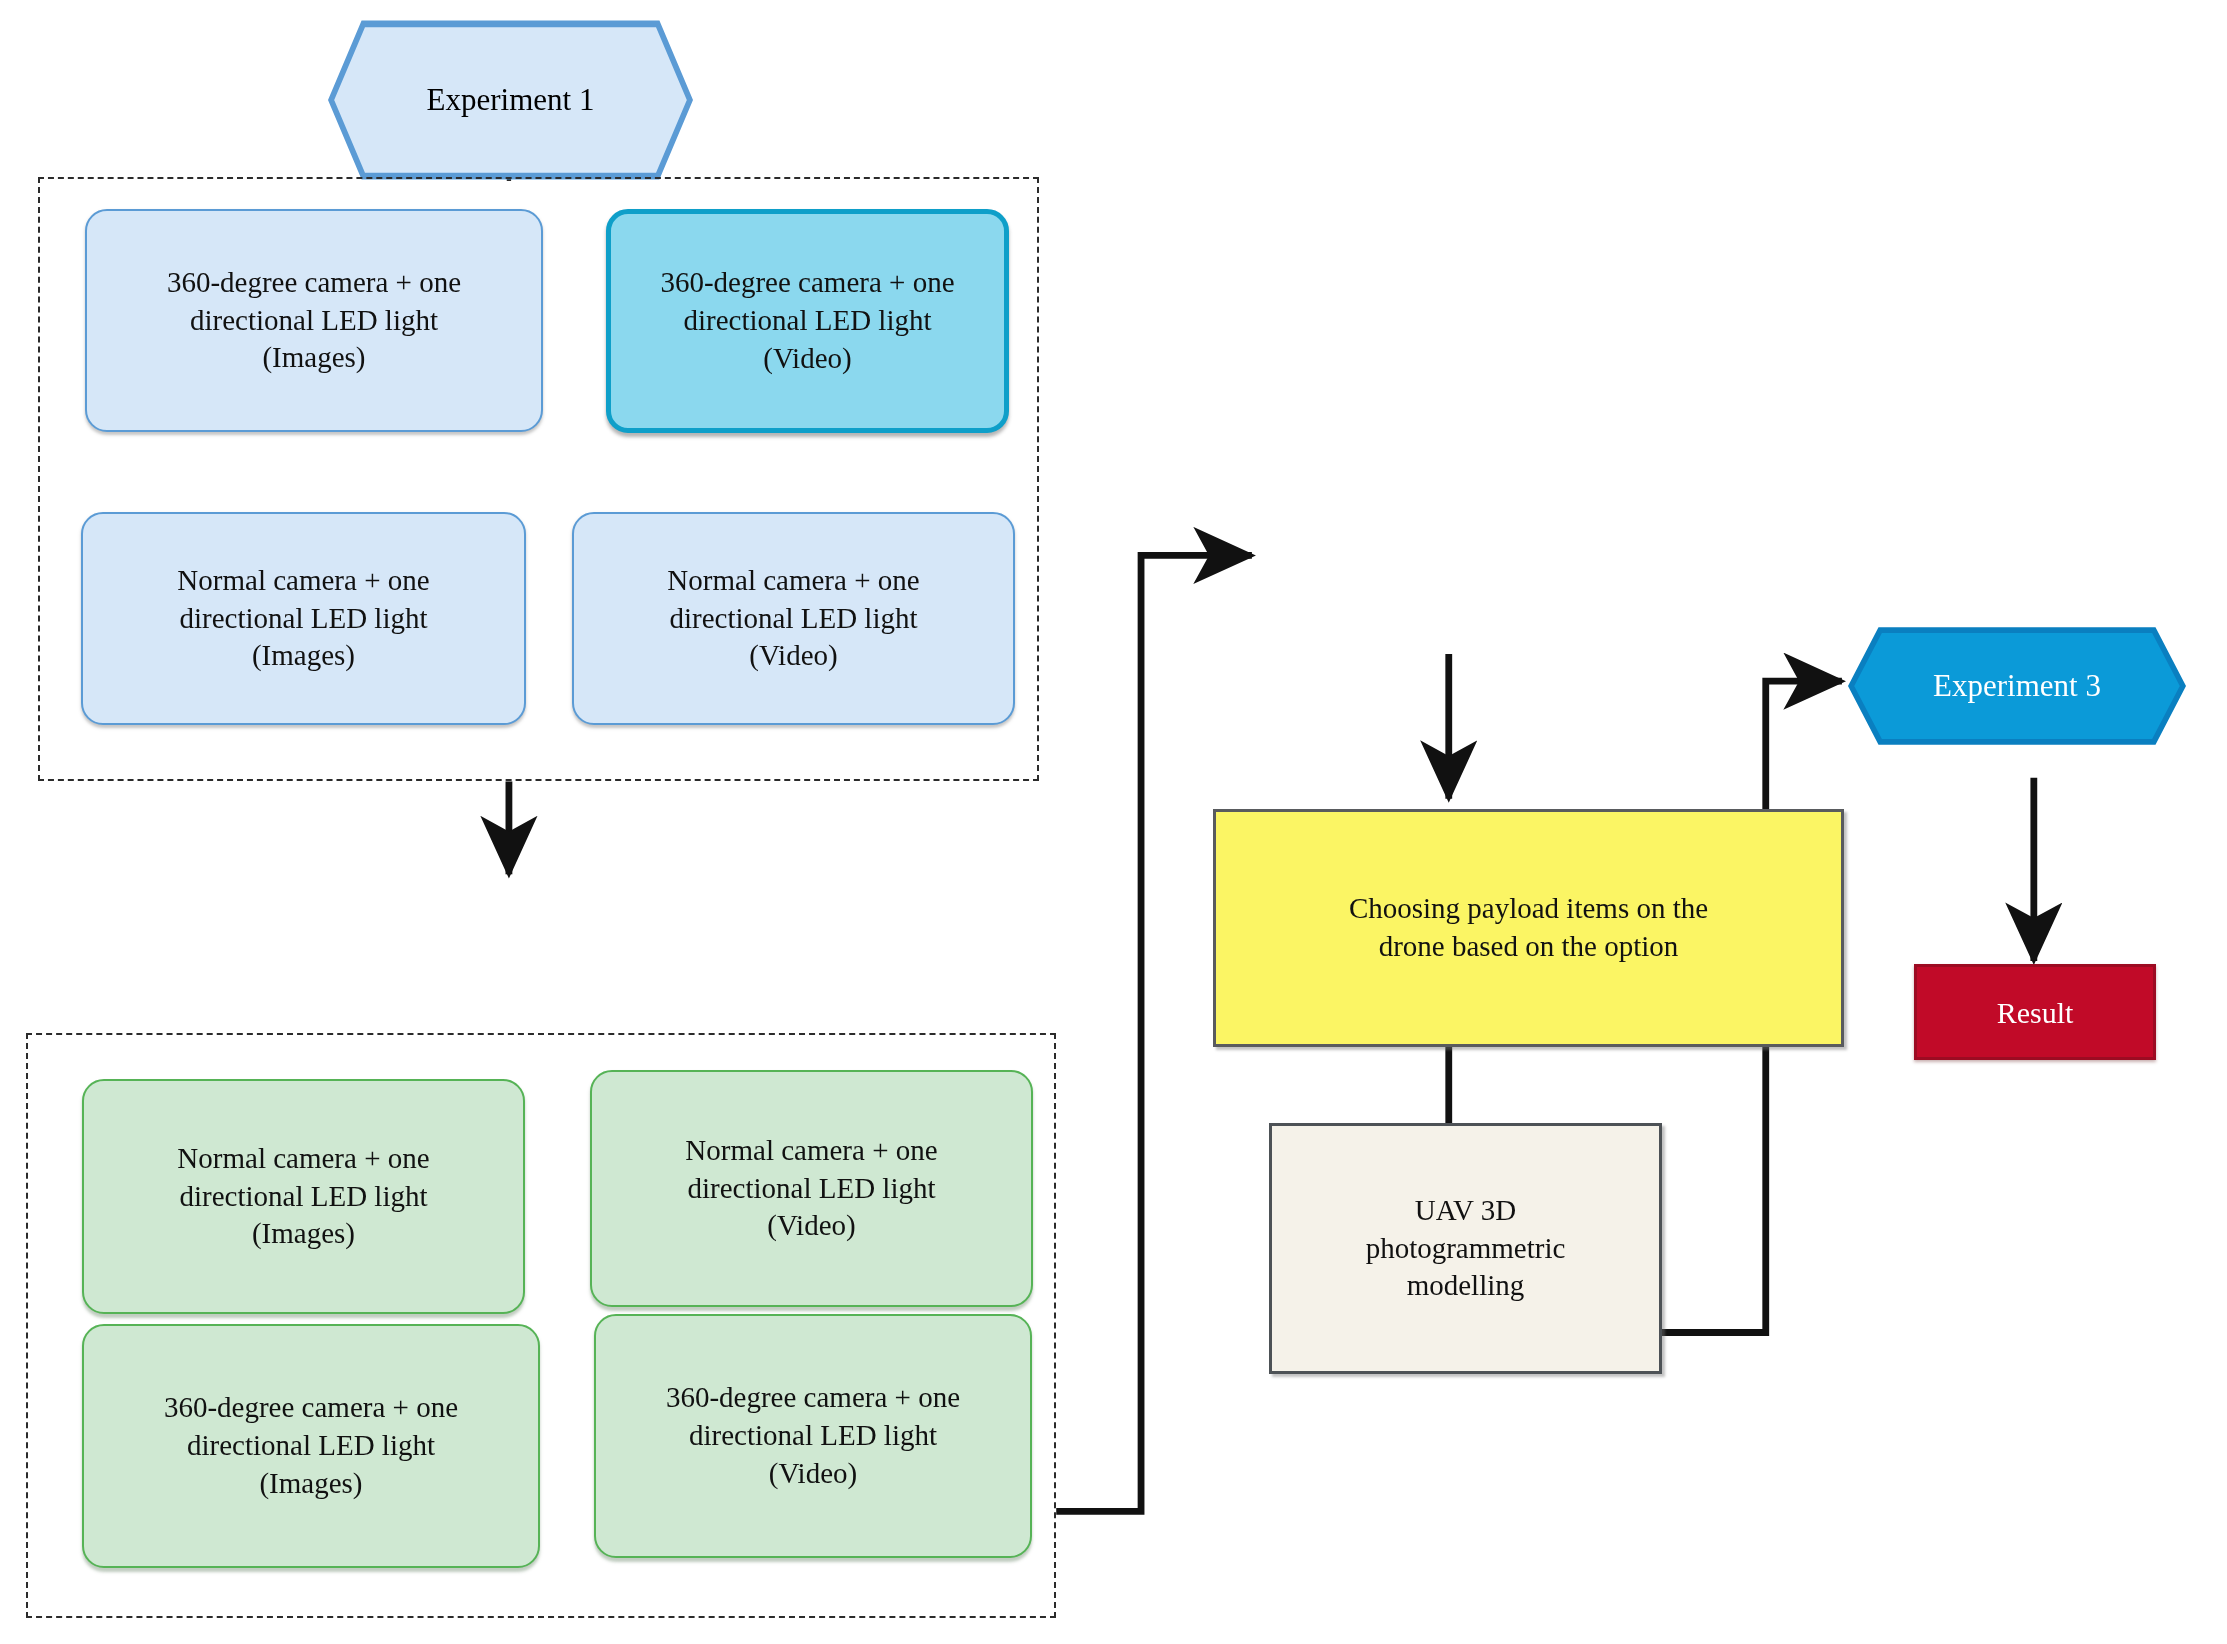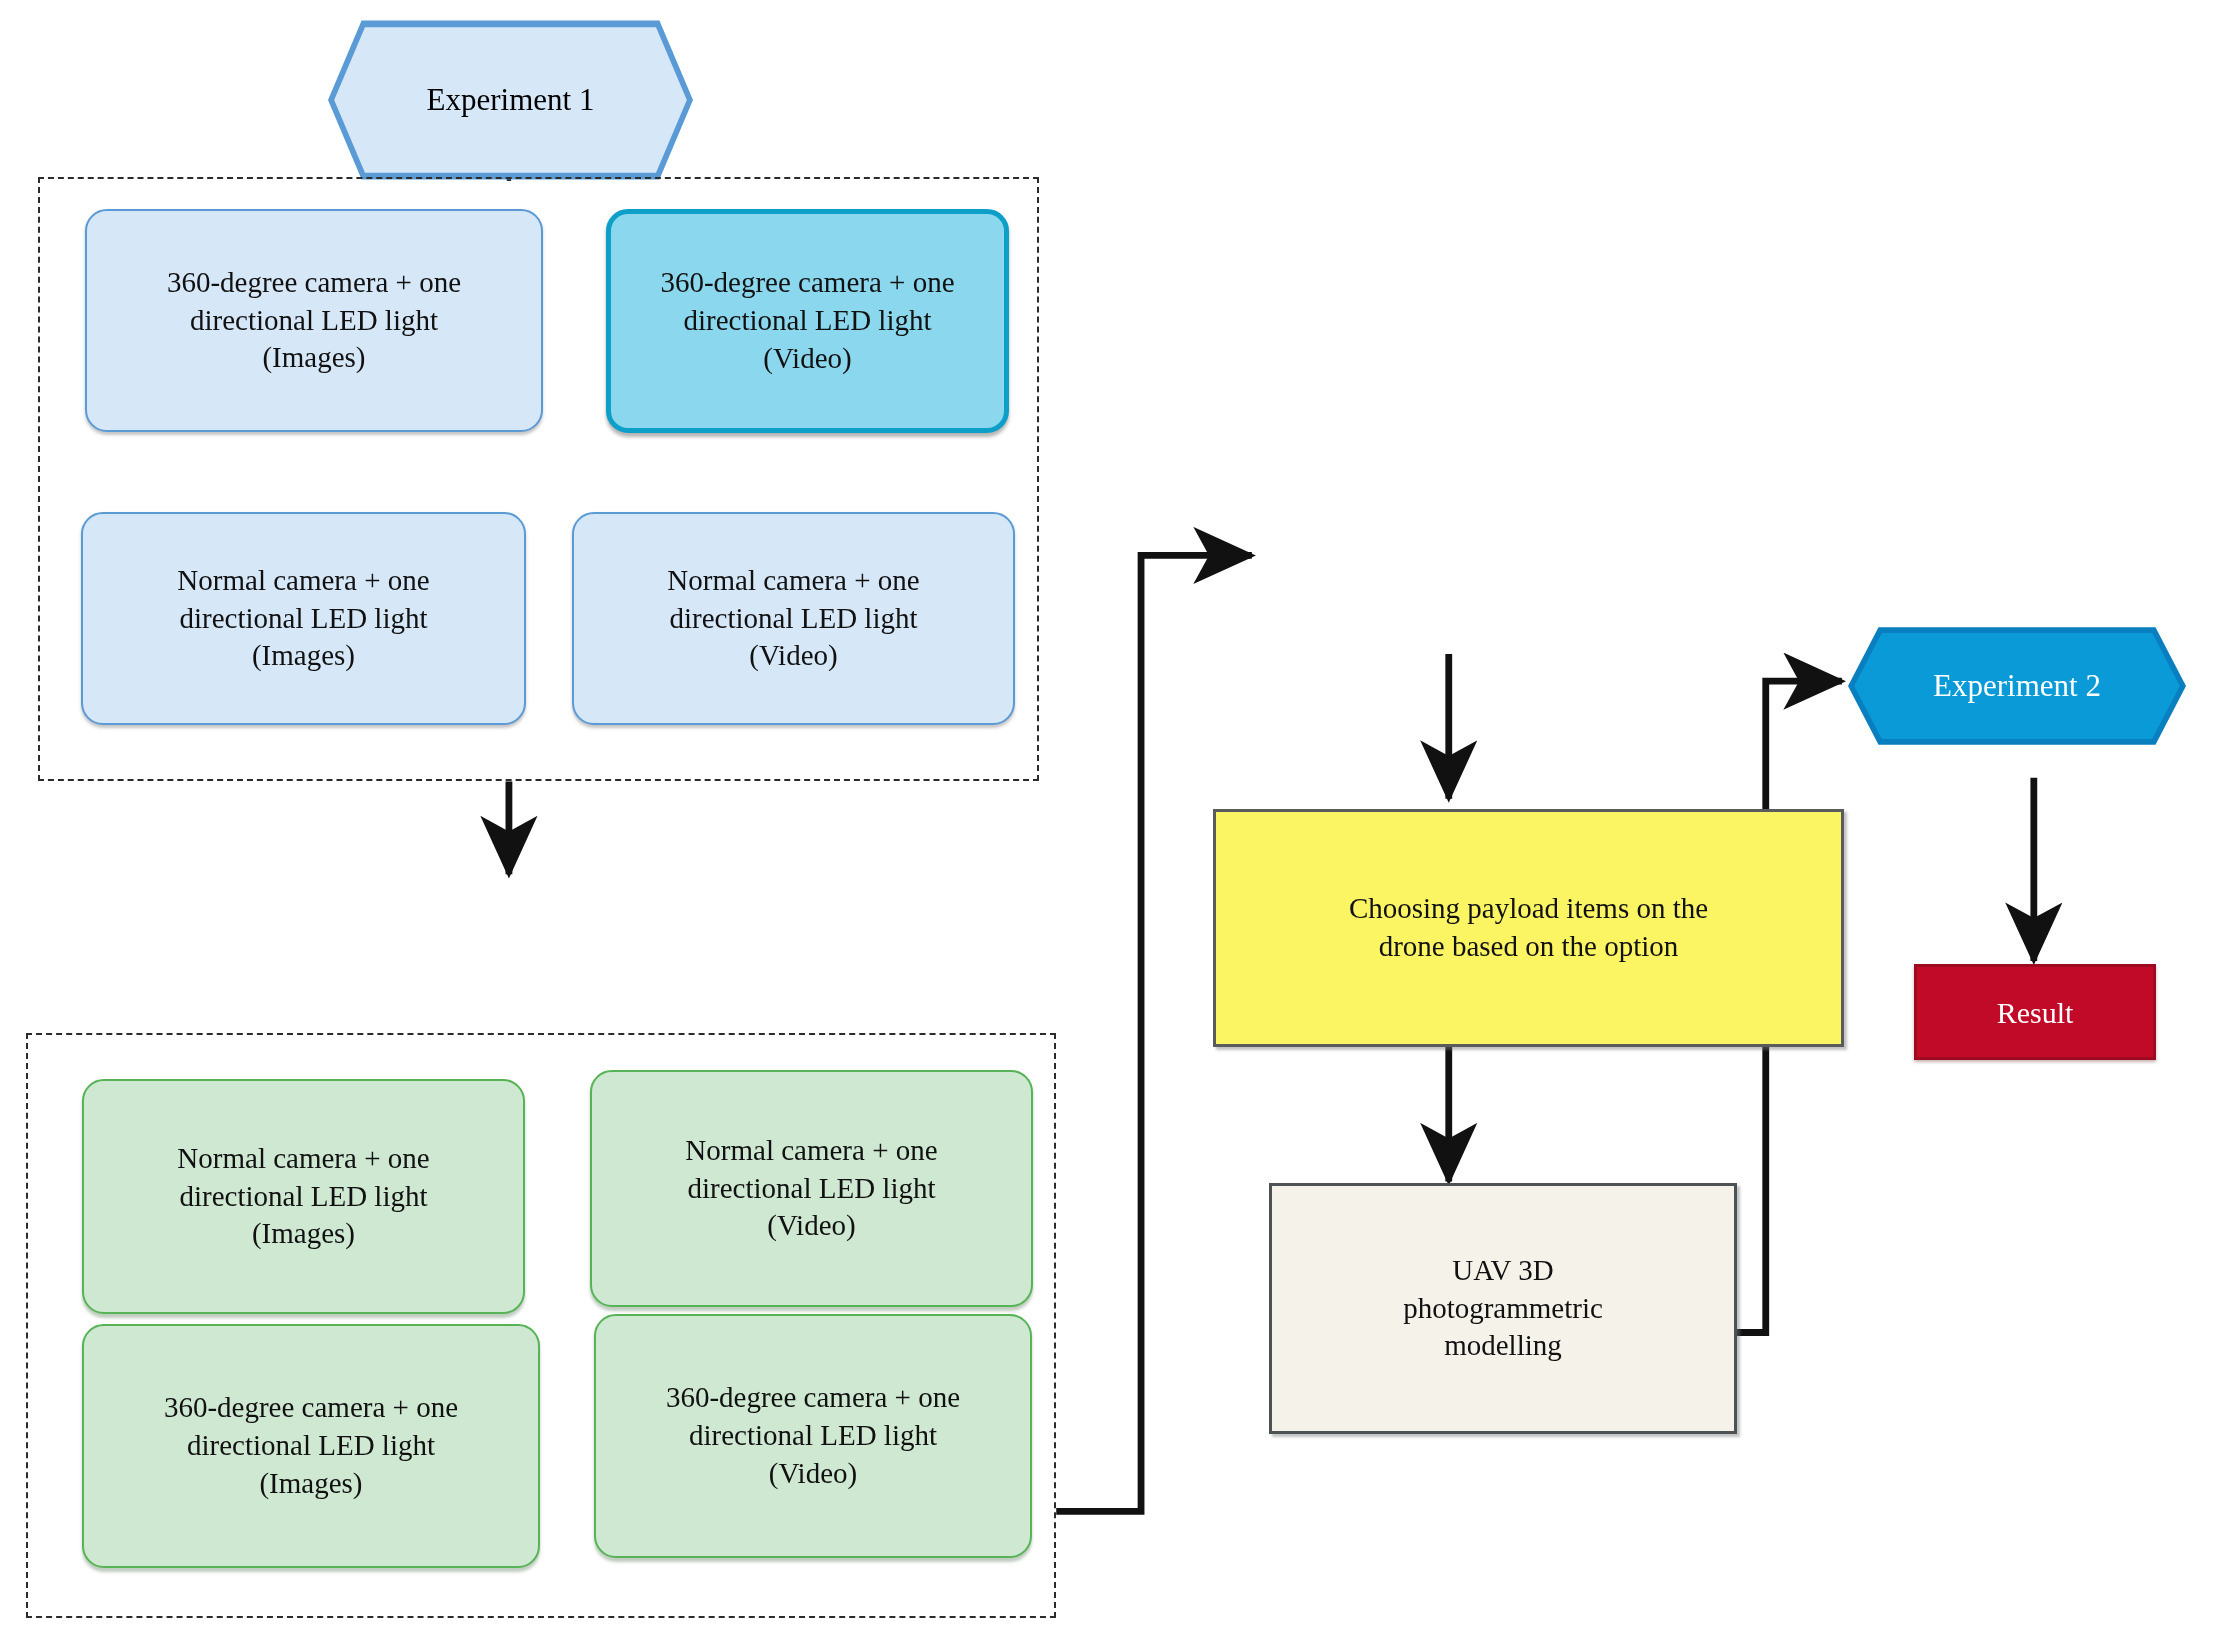--- a/index.html
+++ b/index.html
@@ -191,31 +191,31 @@
 directional LED light
 (Video)</span>
   </div>
 
 
   <div class="node box-yellow" style="left:1213px; top:809px; width:631px; height:238px;">
     <span class="txt">Choosing payload items on the
 drone based on the option</span>
   </div>
 
-  <div class="node box-cream" style="left:1269px; top:1183px; width:468px; height:251px;text-align:center;">
+  <div class="node box-cream" style="left:1269px; top:1123px; width:393px; height:251px;text-align:center;">
     <span class="txt">UAV 3D
 photogrammetric
 modelling</span>
   </div>
 
   <div class="hex" style="left:1848px; top:627px; width:338px; height:118px; color:#ffffff;">
     <svg viewBox="0 0 546 190" preserveAspectRatio="none">
       <polygon points="52,5 494,5 541,95 494,185 52,185 5,95" fill="#0b9ad8" stroke="#0a7fc0" stroke-width="9"></polygon>
     </svg>
-    <span class="txt">Experiment 2</span>
+    <span class="txt">Experiment 3</span>
   </div>
 
   <div class="node box-red" style="left:1914px; top:964px; width:242px; height:96px;">
     <span class="txt">Result</span>
   </div>
 
 </div>
 
 
 </body></html>

